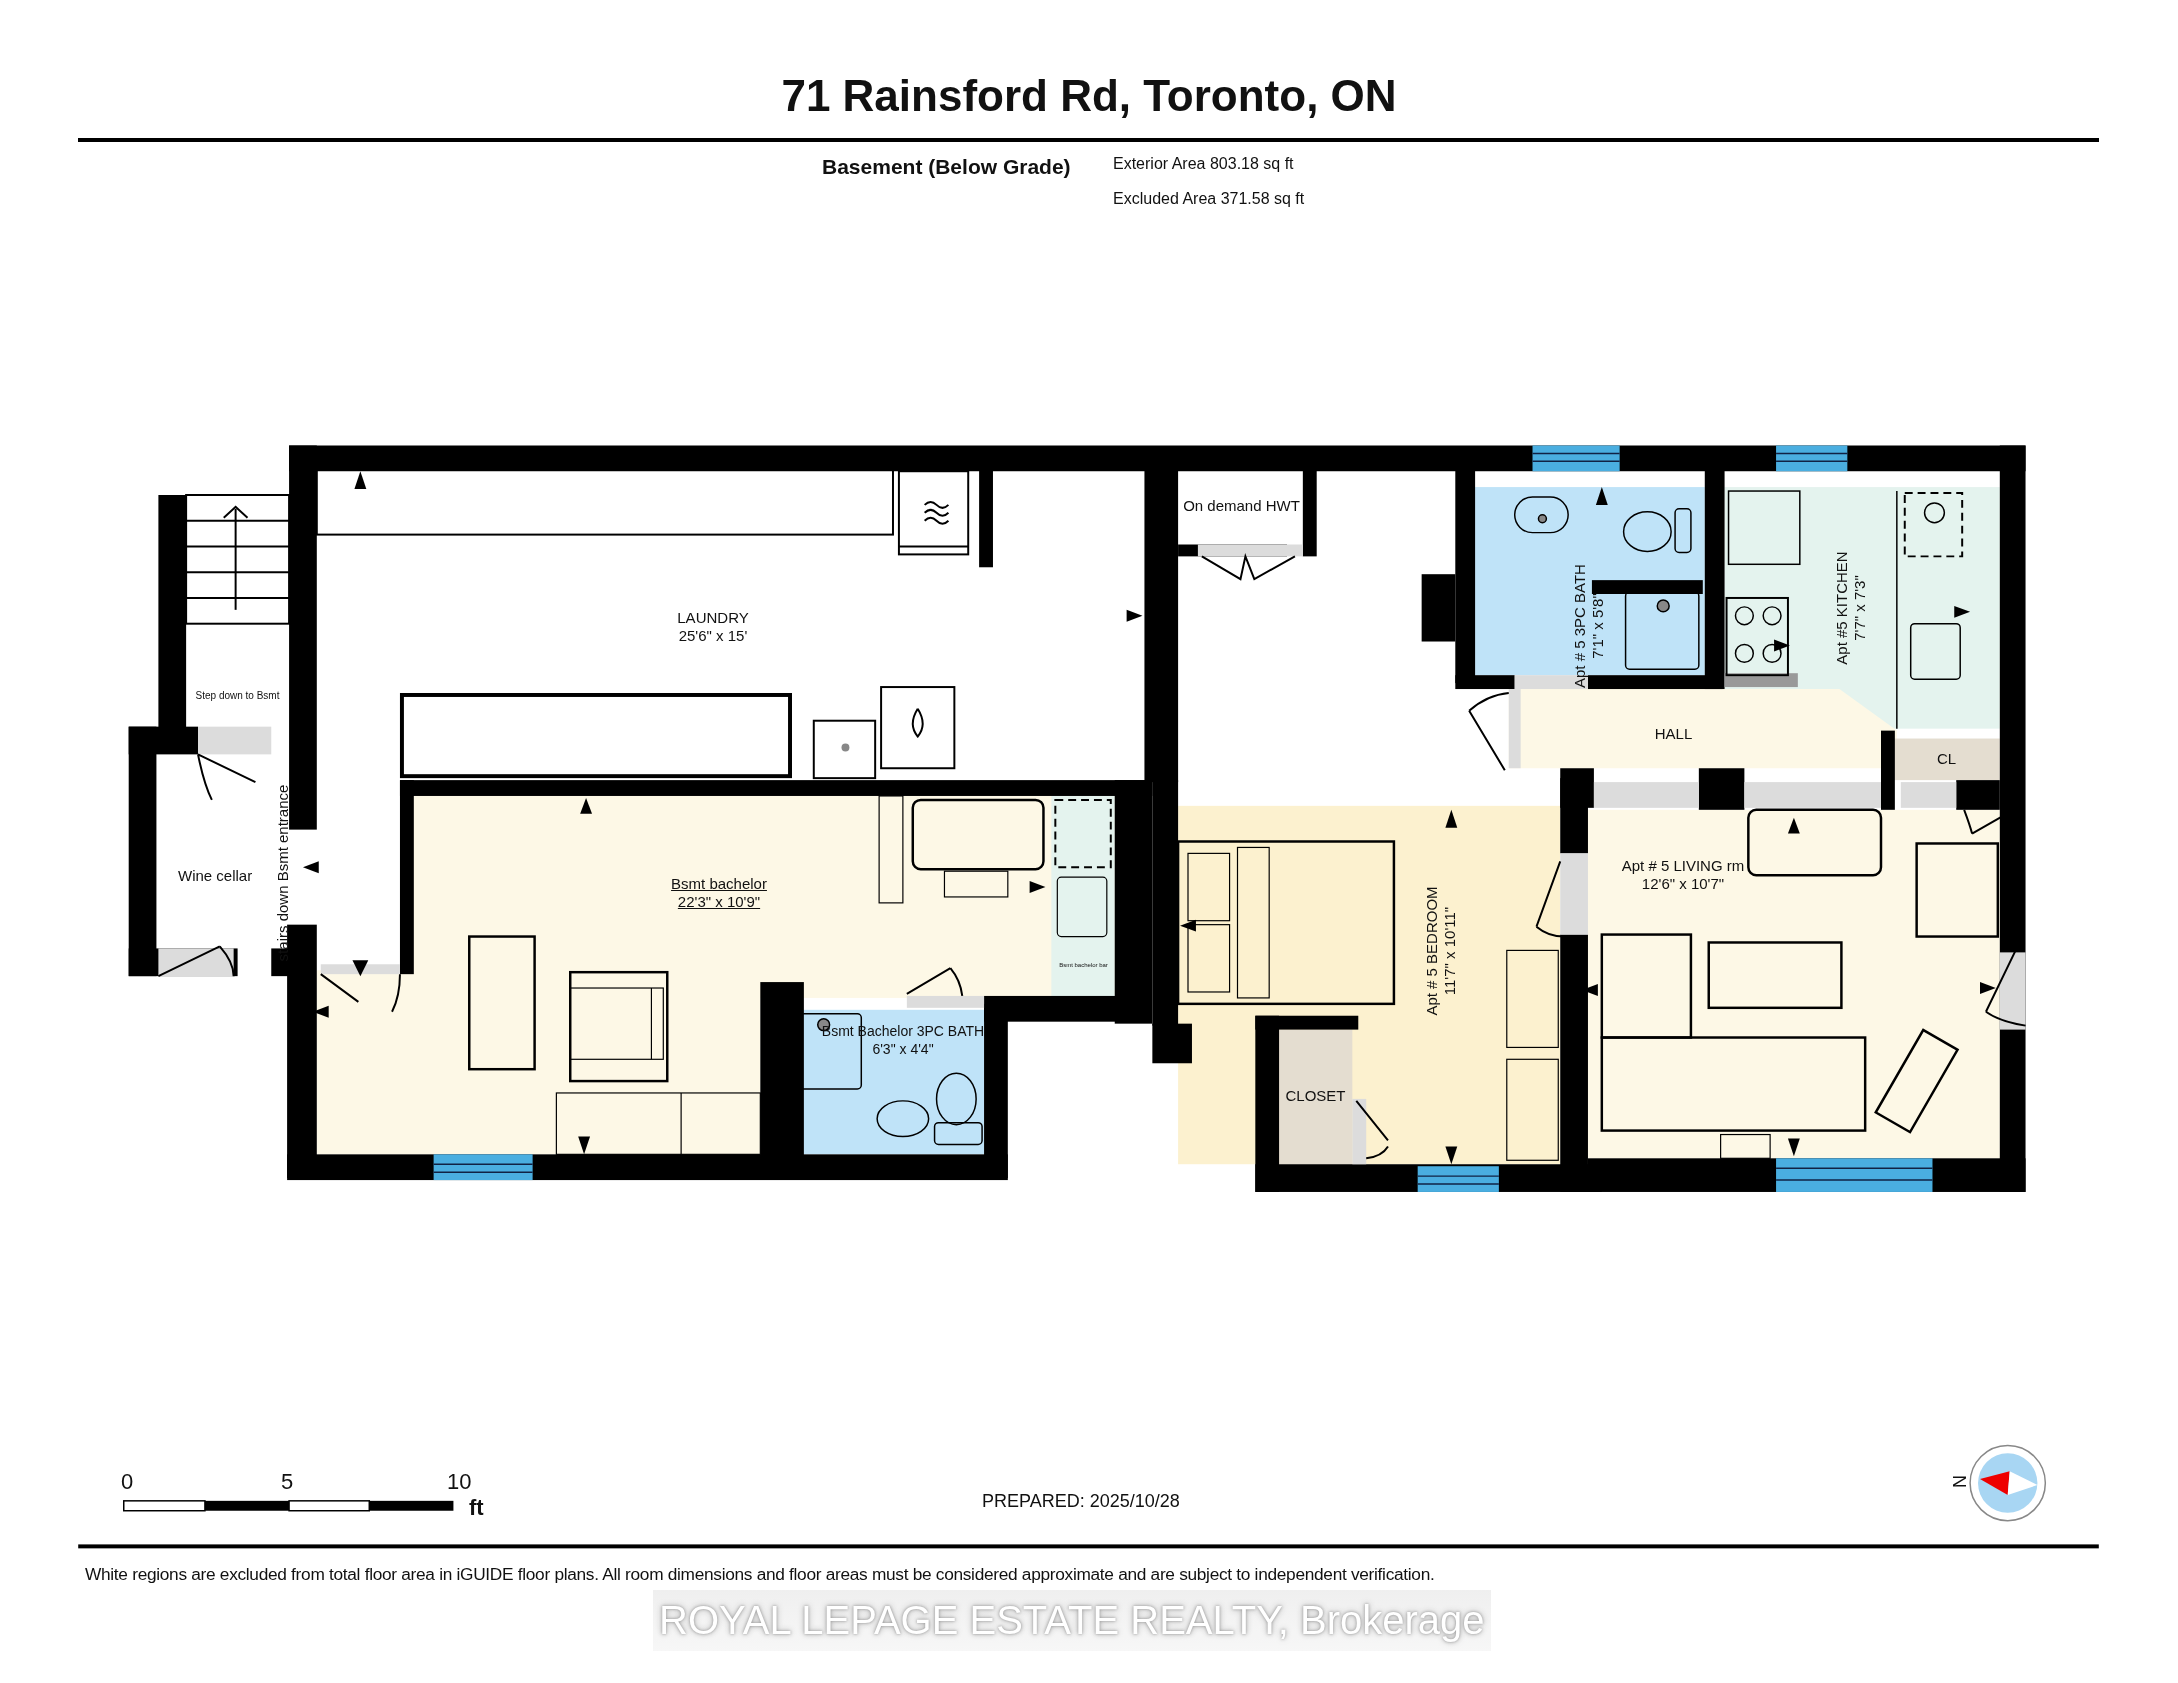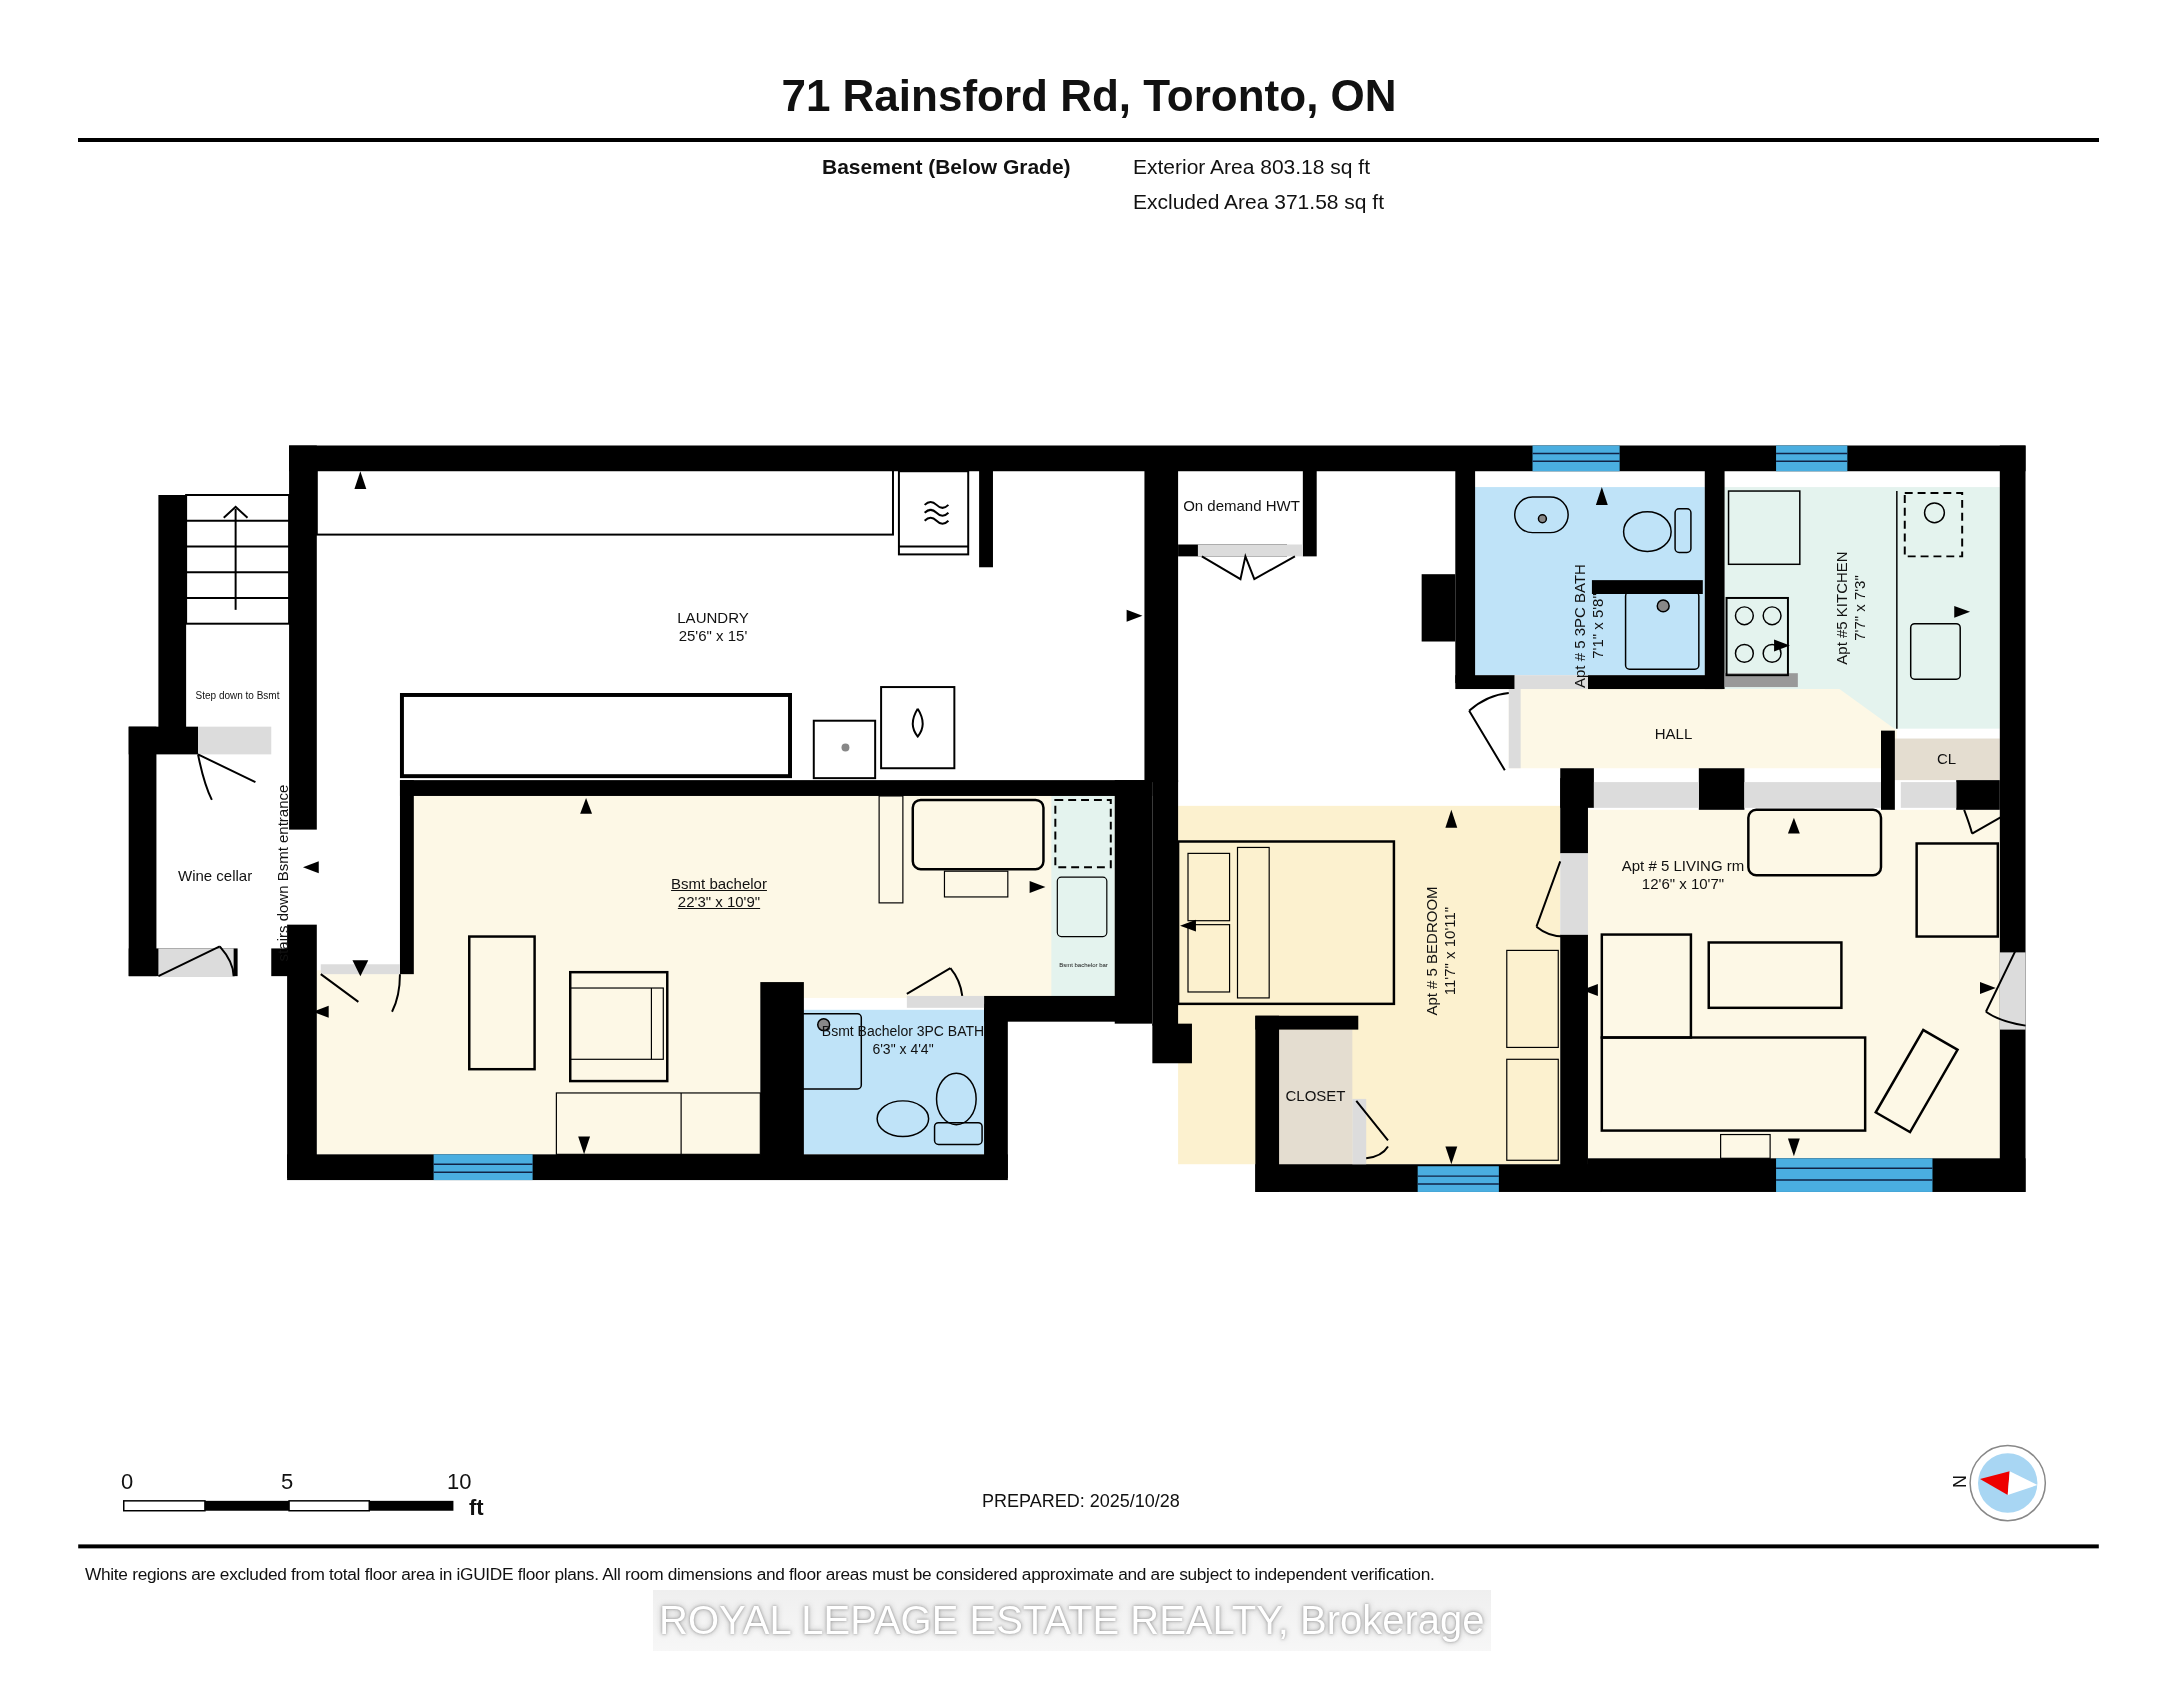--- a/index.html
+++ b/index.html
@@ -2,21 +2,21 @@
 <html><head>
 <meta charset="utf-8">
 <style>
   html, body { margin:0; padding:0; background:#ffffff; }
   body { width:2178px; height:1683px; position:relative; overflow:hidden;
          font-family:"Liberation Sans", sans-serif; color:#111; }
   .abs { position:absolute; }
   .title { left:0; width:2178px; top:71px; text-align:center; font-weight:bold; font-size:44px; }
   .rule { background:#000; height:4px; left:78px; width:2021px; }
   .sub-bold { font-weight:bold; font-size:21px; }
-  .sub { font-size:21px;margin-left:20px; }
+  .sub { font-size:16px; }
   .plan { left:0; top:0; width:2178px; height:1683px; }
   .lbl { font-size:15px; text-align:center; line-height:18px; }
   .lbl-sm { font-size:14px; }
   .scale-num { font-size:22px; }
   .disclaimer { left:85px; top:1564px; font-size:17.3px; letter-spacing:-0.3px; }
   .watermark { left:653px; top:1590px; font-size:40px; color:#fff;
                text-shadow:0 0 3px #888, 0 0 6px #aaa; background:linear-gradient(#eee,#f7f7f7);
                padding:8px 6px; opacity:0.9; }
 </style>
 </head>

